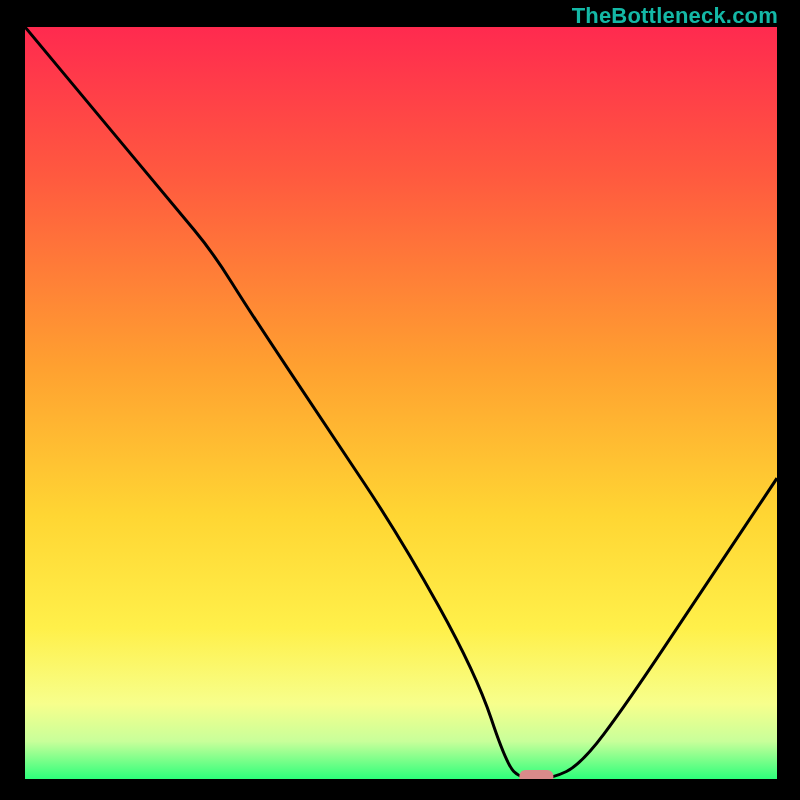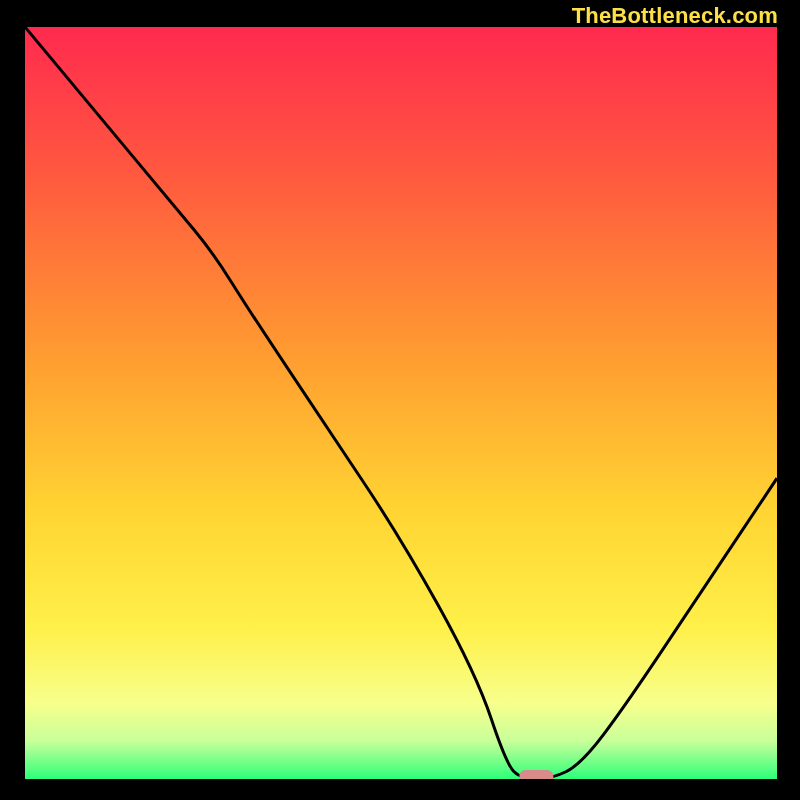--- a/index.html
+++ b/index.html
@@ -25,21 +25,21 @@
     width: 752px;
     height: 752px;
   }
   .watermark {
     position: absolute;
     top: 3px;
     right: 22px;
     font-family: Arial, Helvetica, sans-serif;
     font-size: 22px;
     font-weight: 600;
-    color: #fde047;
+    color: #14b8a6;
     letter-spacing: 0.2px;
   }
 </style>
 </head>
 <body>
 
 <div class="watermark">TheBottleneck.com</div>
 
 <div class="frame">
   <svg class="plot" viewBox="0 0 752 752" preserveAspectRatio="none">

